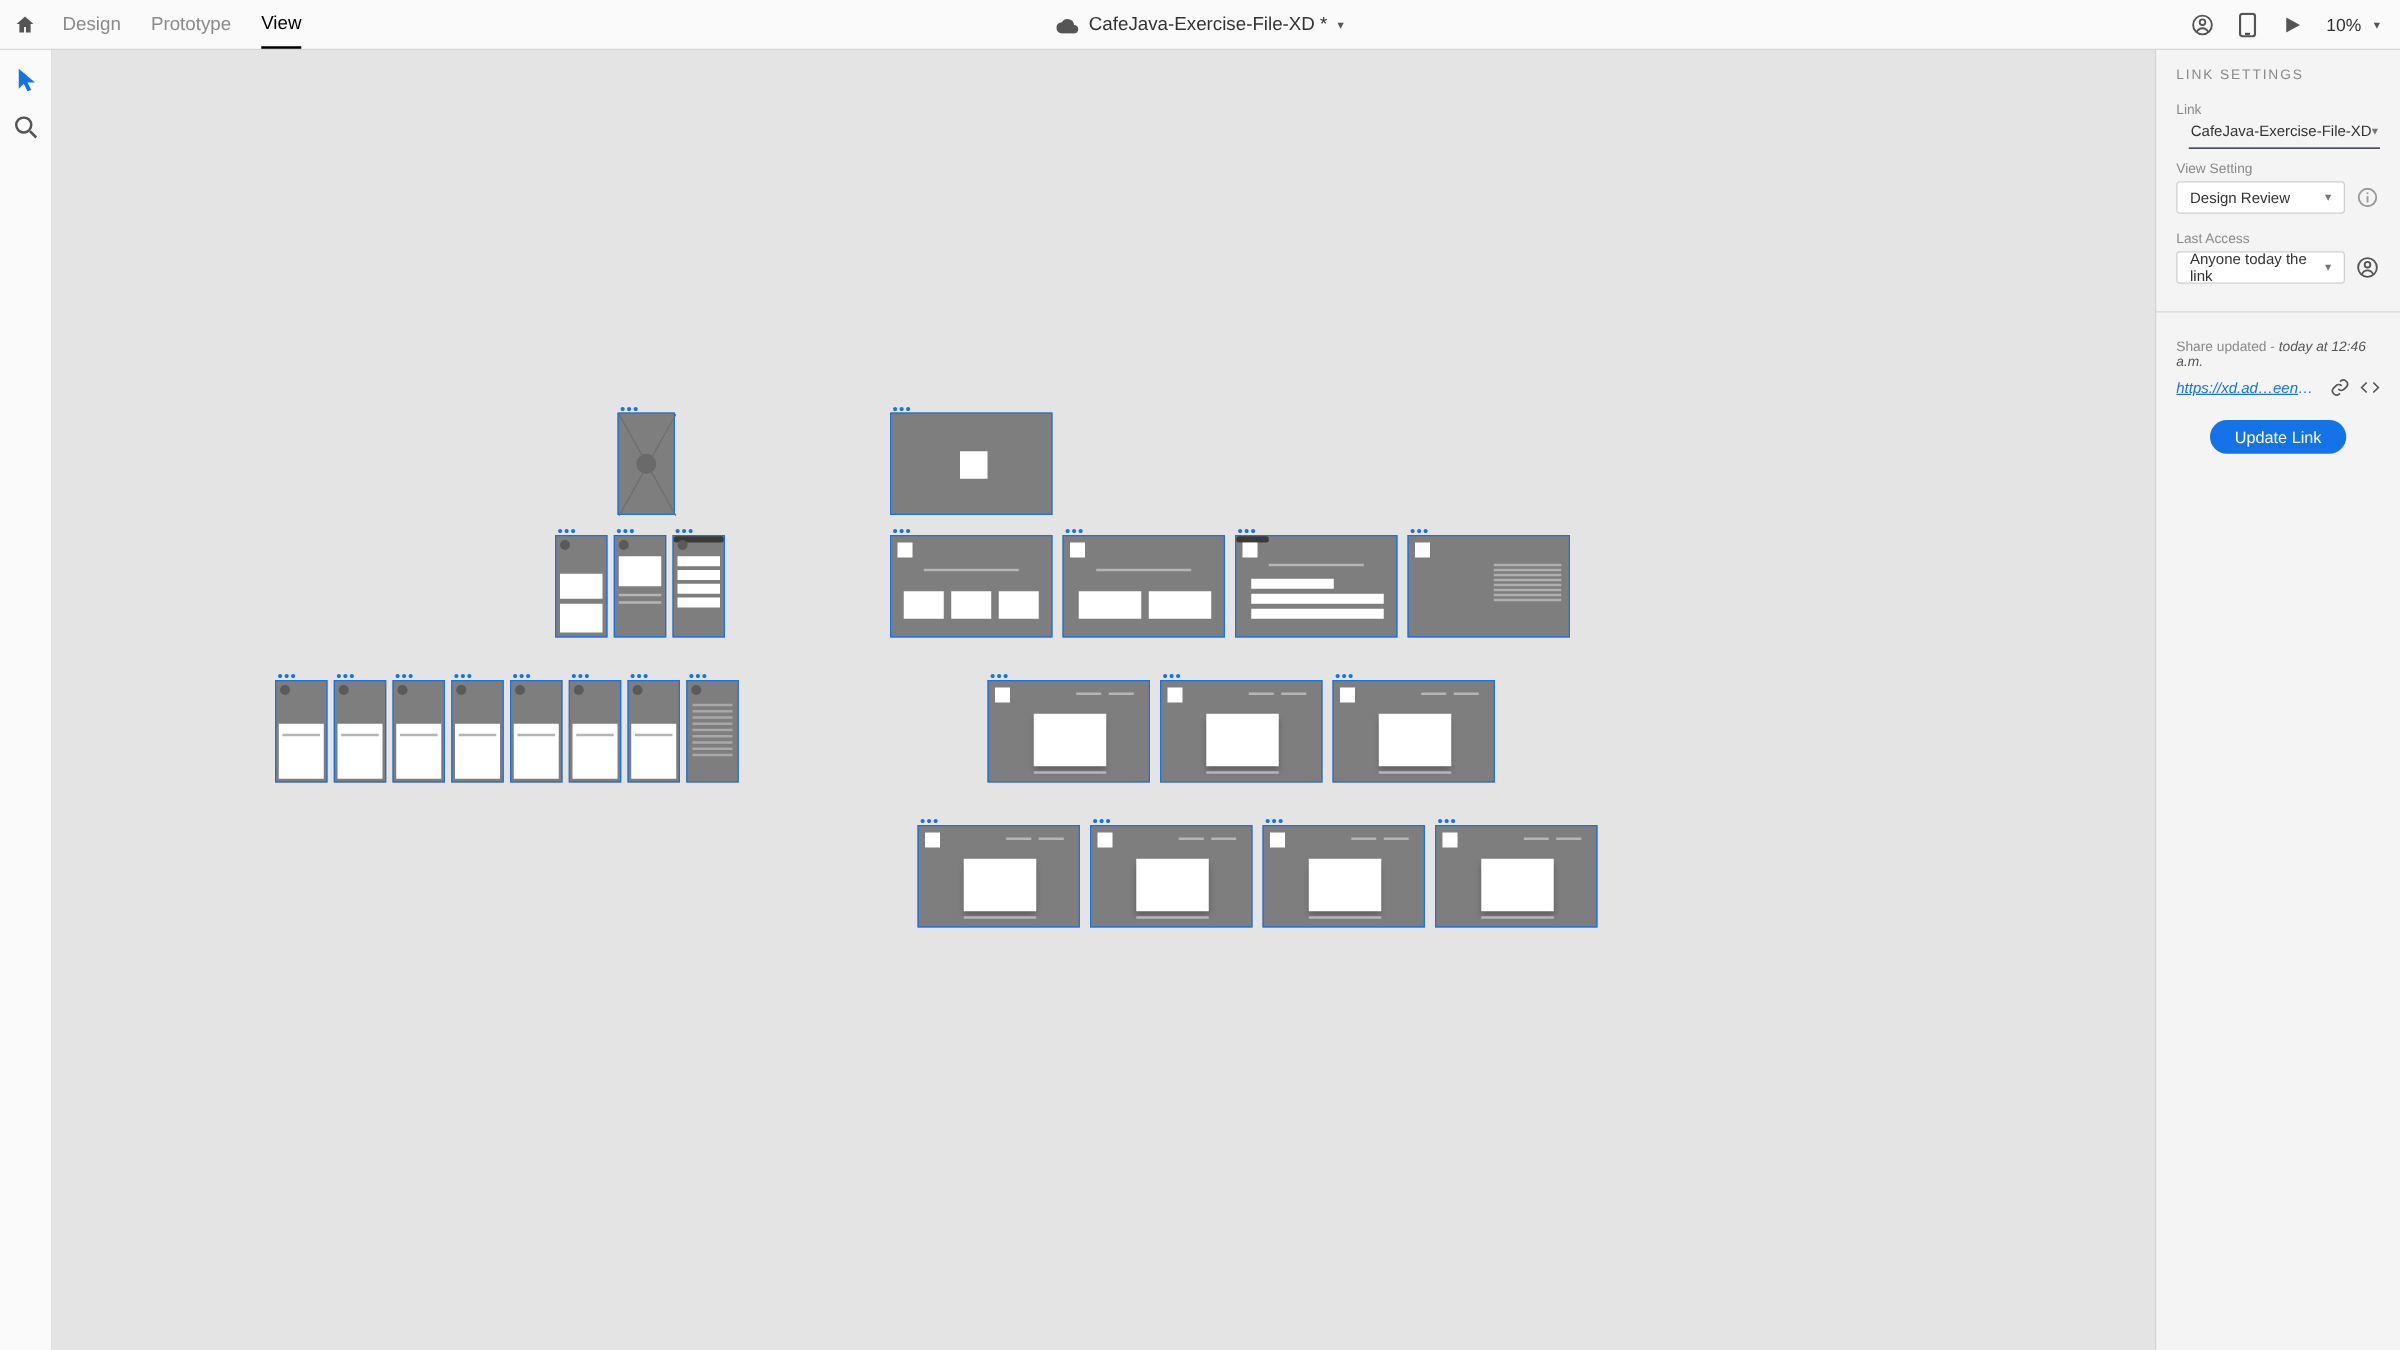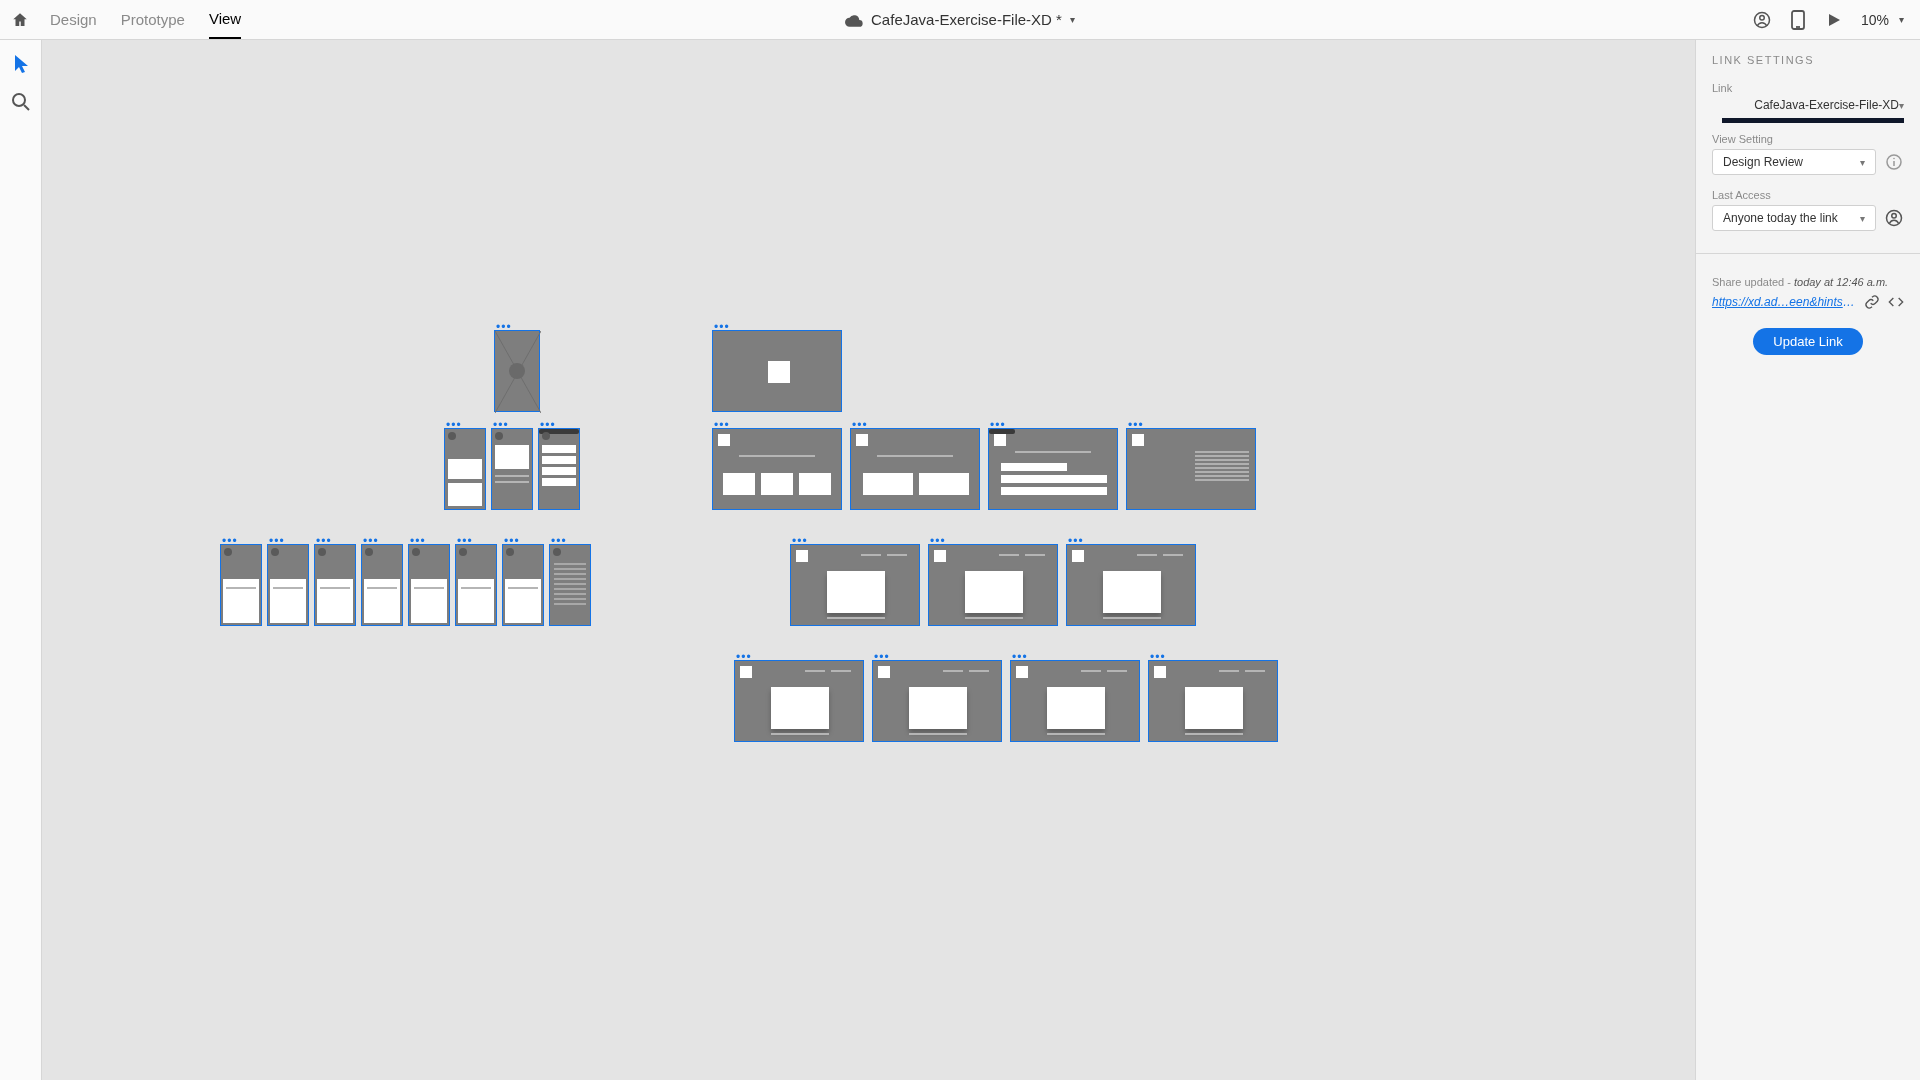--- a/index.html
+++ b/index.html
@@ -19,24 +19,24 @@
   .top-right { margin-left:auto; display:flex; align-items:center; gap:18px; padding-right:16px; }
   .top-right .ico { width:18px; height:18px; cursor:pointer; color:#555; display:flex; align-items:center; justify-content:center;}
   .zoom { font-size:14px; color:#333; display:flex; align-items:center; gap:10px; cursor:pointer;}
   .zoom-caret { font-size:10px; color:#555;}
 
   
   .leftrail { position:absolute; left:0; top:40px; bottom:0; width:42px; background:#fafafa; border-right:1px solid #d6d6d6; display:flex; flex-direction:column; align-items:center; padding-top:14px; gap:18px;}
   .leftrail .ico { width:20px; height:20px; cursor:pointer; display:flex; align-items:center; justify-content:center;}
 
   
-  .rightpanel { position:absolute; right:0; top:40px; bottom:0; width:225px; background:#f4f4f4; border-left:1px solid #d6d6d6; padding:14px 16px; font-size:12px; color:#6e6e6e;}
+  .rightpanel { position:absolute; right:0; top:40px; bottom:0; width:196px; background:#f4f4f4; border-left:1px solid #d6d6d6; padding:14px 16px; font-size:12px; color:#6e6e6e;}
   .panel-heading { letter-spacing:1.5px; font-size:11px; color:#8a8a8a; margin-bottom:16px; }
   .panel-label { font-size:11px; color:#8a8a8a; margin-top:6px;}
-  .link-line { display:flex; align-items:center; justify-content:flex-end; border-bottom:5px solid #0f172a; padding:4px 0 6px; margin-bottom:10px; color:#333;margin-left:10px;}
+  .link-line { display:flex; align-items:center; justify-content:center; border-bottom:1px solid #0f172a; padding:4px 0 6px; margin-bottom:10px; color:#333;margin-left:10px;}
   .link-line .caret { font-size:10px; color:#777; cursor:pointer;}
   .select { background:#fff; border:1px solid #d0d0d0; height:26px; display:flex; align-items:center; justify-content:space-between; padding:0 10px; font-size:12px; color:#333; cursor:pointer; border-radius:3px;}
   .select .caret { font-size:10px; color:#777;}
   .row { display:flex; align-items:center; gap:8px; }
   .row .select { flex:1; }
   .info-icon, .user-plus { width:20px; height:20px; display:flex; align-items:center; justify-content:center; color:#888; cursor:pointer;}
   .divider-h { height:1px; background:#d6d6d6; margin:22px -16px; }
   .last-updated { font-size:11px; color:#8a8a8a; }
   .last-updated .time { font-style:italic; color:#555; }
   .share-url-line { display:flex; align-items:center; gap:8px; margin-top:6px;}

